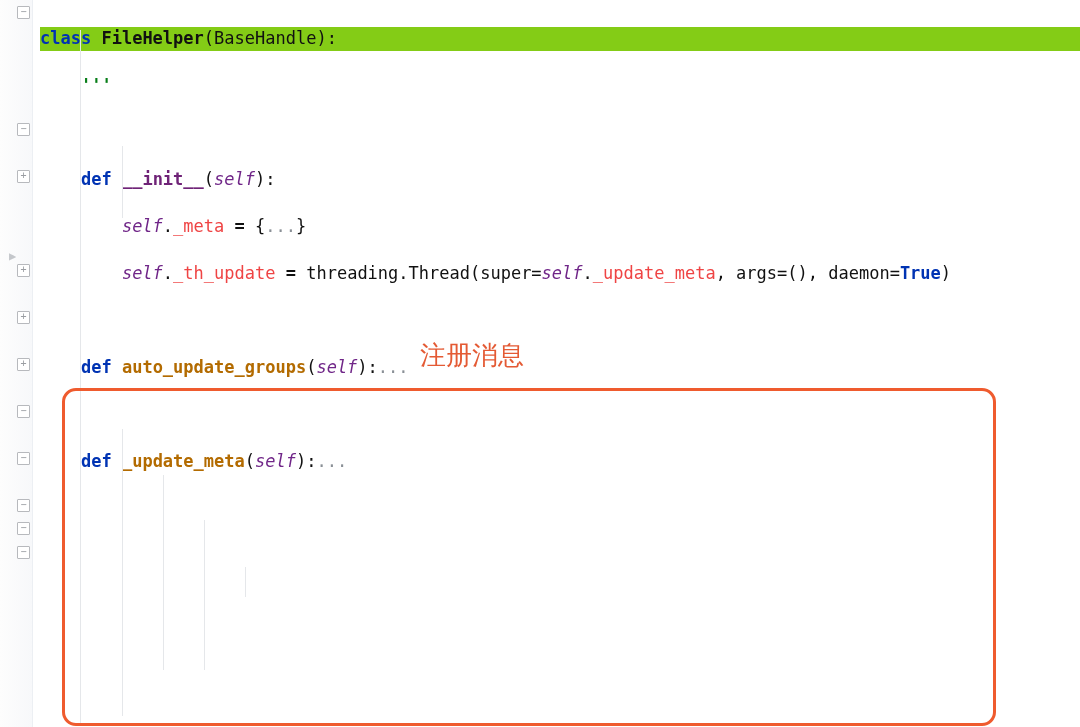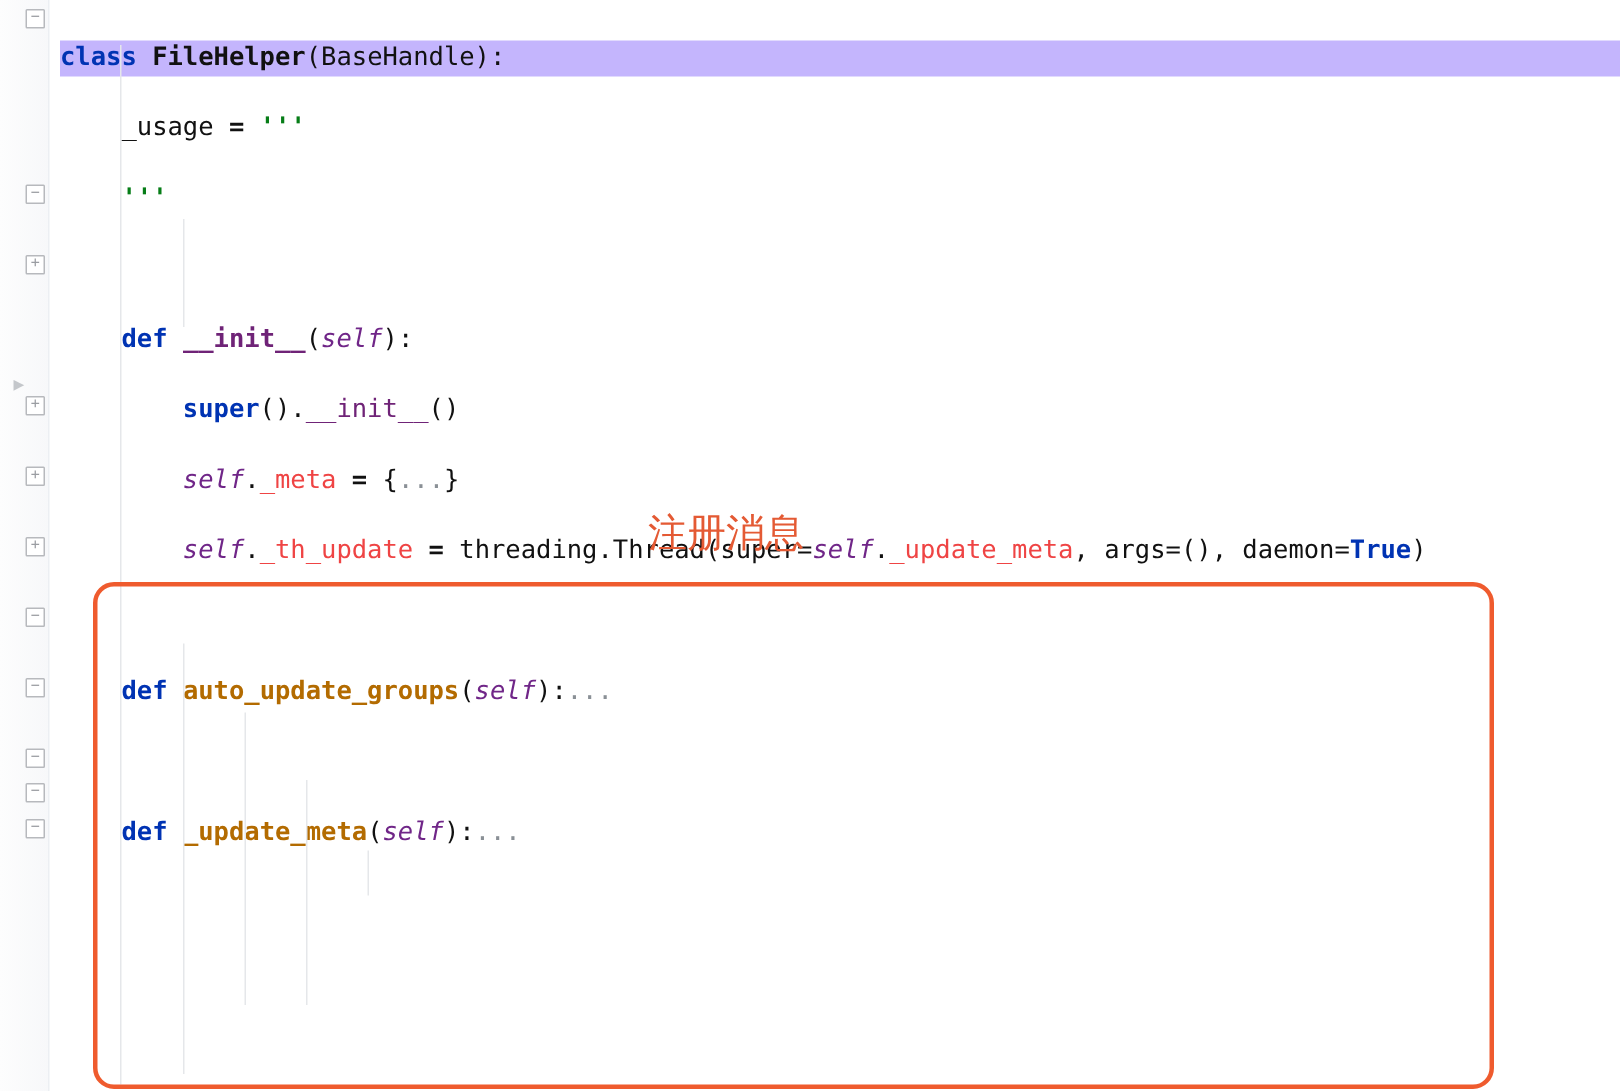--- a/index.html
+++ b/index.html
@@ -68,21 +68,21 @@
     width: 1px;
     background: #e5e7ea;
   }
   .playmark {
     position: absolute;
     left: 9px;
     color: #c4c7cb;
     font-size: 12px;
   }
   .title-bar {
-    background: #c4b5fd;
+    background: #84cc16;
   }
 </style>
 </head>
 <body>
 
 <div class="editor">
 
   <div class="gutter"></div>
 
   <div class="fold" style="top:6px">−</div>
@@ -100,25 +100,23 @@
 
   <div class="guideline" style="left:80px; top:30px; height:693px;"></div>
   <div class="guideline" style="left:122px; top:146px; height:72px;"></div>
   <div class="guideline" style="left:122px; top:429px; height:287px;"></div>
   <div class="guideline" style="left:163px; top:475px; height:195px;"></div>
   <div class="guideline" style="left:204px; top:520px; height:150px;"></div>
   <div class="guideline" style="left:245px; top:567px; height:30px;"></div>
 
   <div class="code">
 <div class="line title-bar"><span class="kw">class</span> <span class="clsname">FileHelper</span>(<span>BaseHandle</span>):</div>
-<div class="line">    <span>_usage</span> <span class="eq">=</span> <span class="str">'''</span></div>
 <div class="line">    <span class="str">'''</span></div>
 <div class="line"> </div>
 <div class="line">    <span class="kw">def</span> <span class="fname dunder">__init__</span>(<span class="self">self</span>):</div>
-<div class="line">        <span class="kw">super</span>().<span class="dunder">__init__</span>()</div>
 <div class="line">        <span class="self">self</span>.<span class="attr">_meta</span> <span class="eq">=</span> <span>{</span><span class="gray">...</span><span>}</span></div>
 <div class="line">        <span class="self">self</span>.<span class="attr">_th_update</span> <span class="eq">=</span> <span>threading.Thread(super=</span><span class="self">self</span>.<span class="attr">_update_meta</span><span>, args=(), daemon=</span><span class="kw">True</span>)</div>
 <div class="line"> </div>
 <div class="line">    <span class="kw">def</span> <span class="fname">auto_update_groups</span>(<span class="self">self</span>):<span class="gray">...</span></div>
 <div class="line"> </div>
 <div class="line">    <span class="kw">def</span> <span class="fname">_update_meta</span>(<span class="self">self</span>):<span class="gray">...</span></div>
 <div class="line"> </div>
 
 
 
@@ -129,17 +127,17 @@
 
 
 
 
 
 
 
 
   </div>
 
-  <div class="annot" style="left:432px; top:338px;">注册消息</div>
+  <div class="annot" style="left:420px; top:338px;">注册消息</div>
 
   <div class="redbox" style="left:62px; top:388px; width:928px; height:332px;"></div>
 
 </div>
 
 </body></html>

